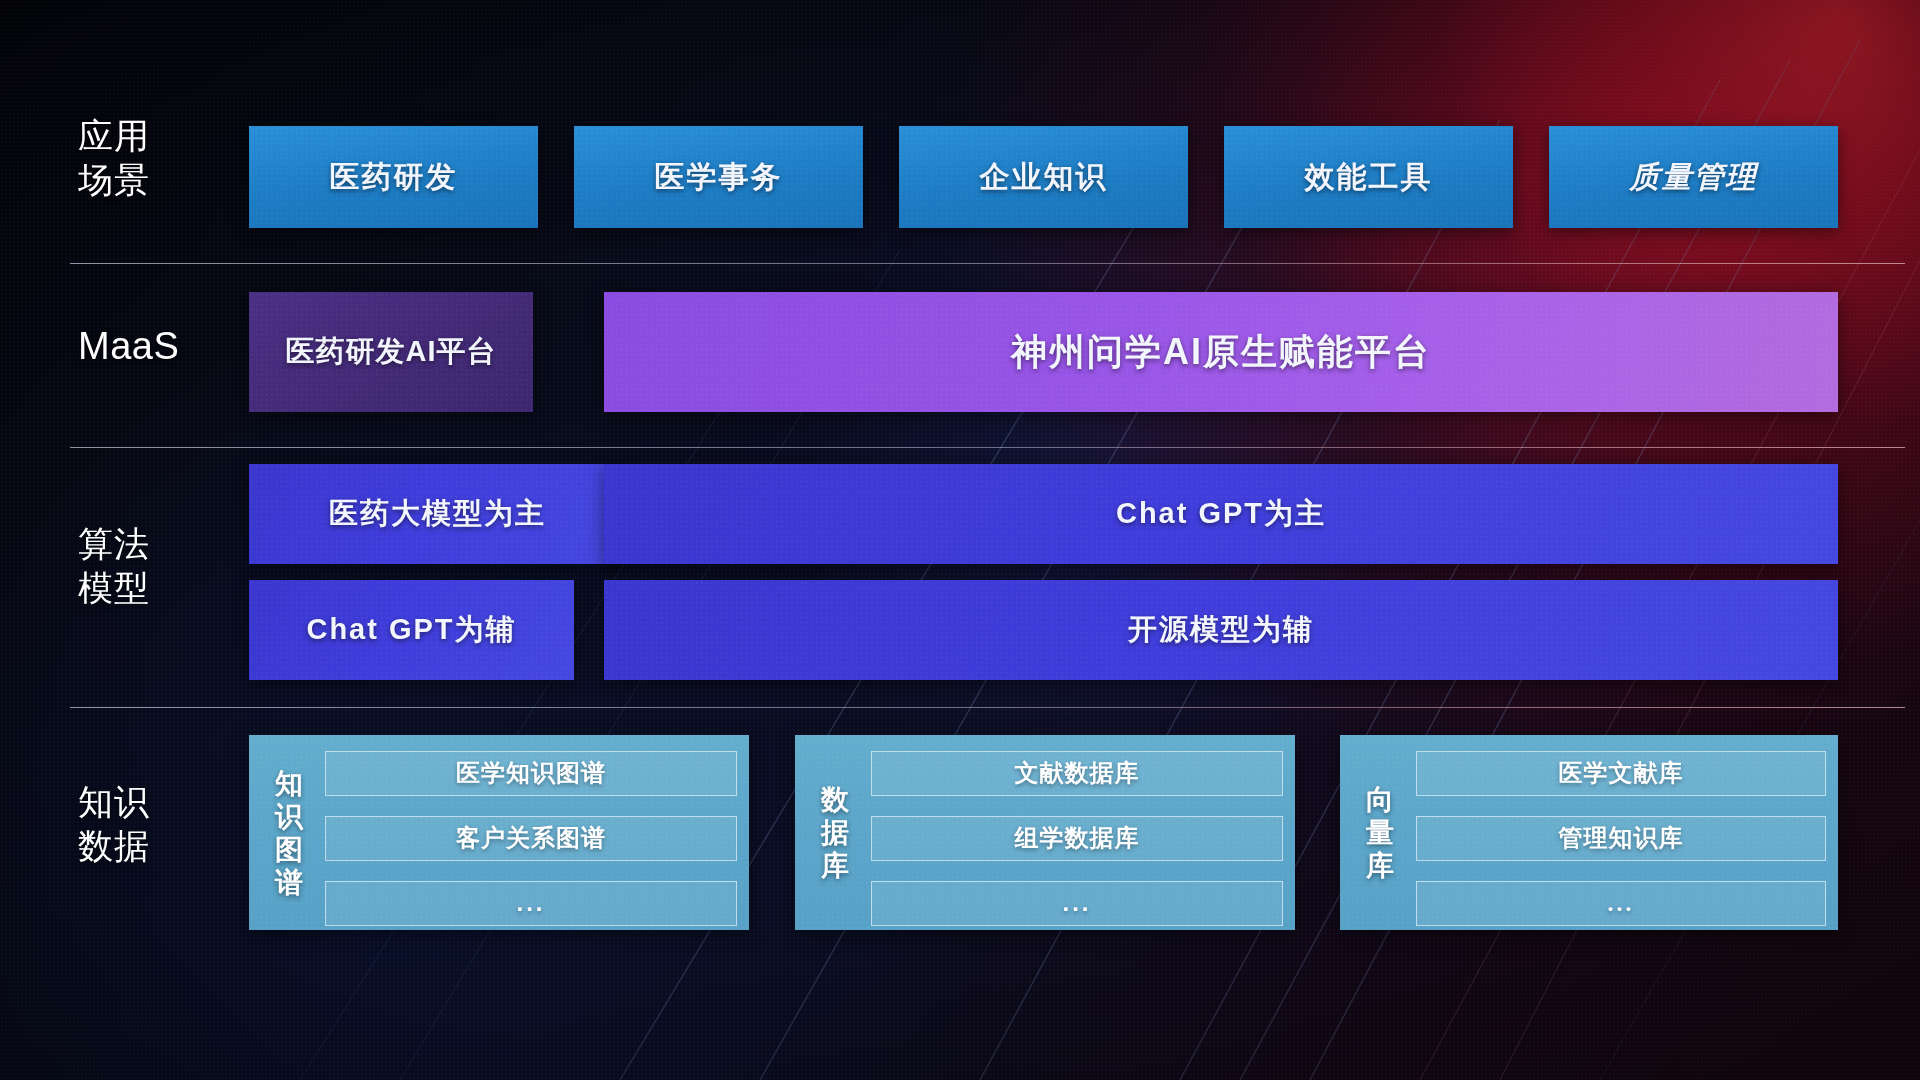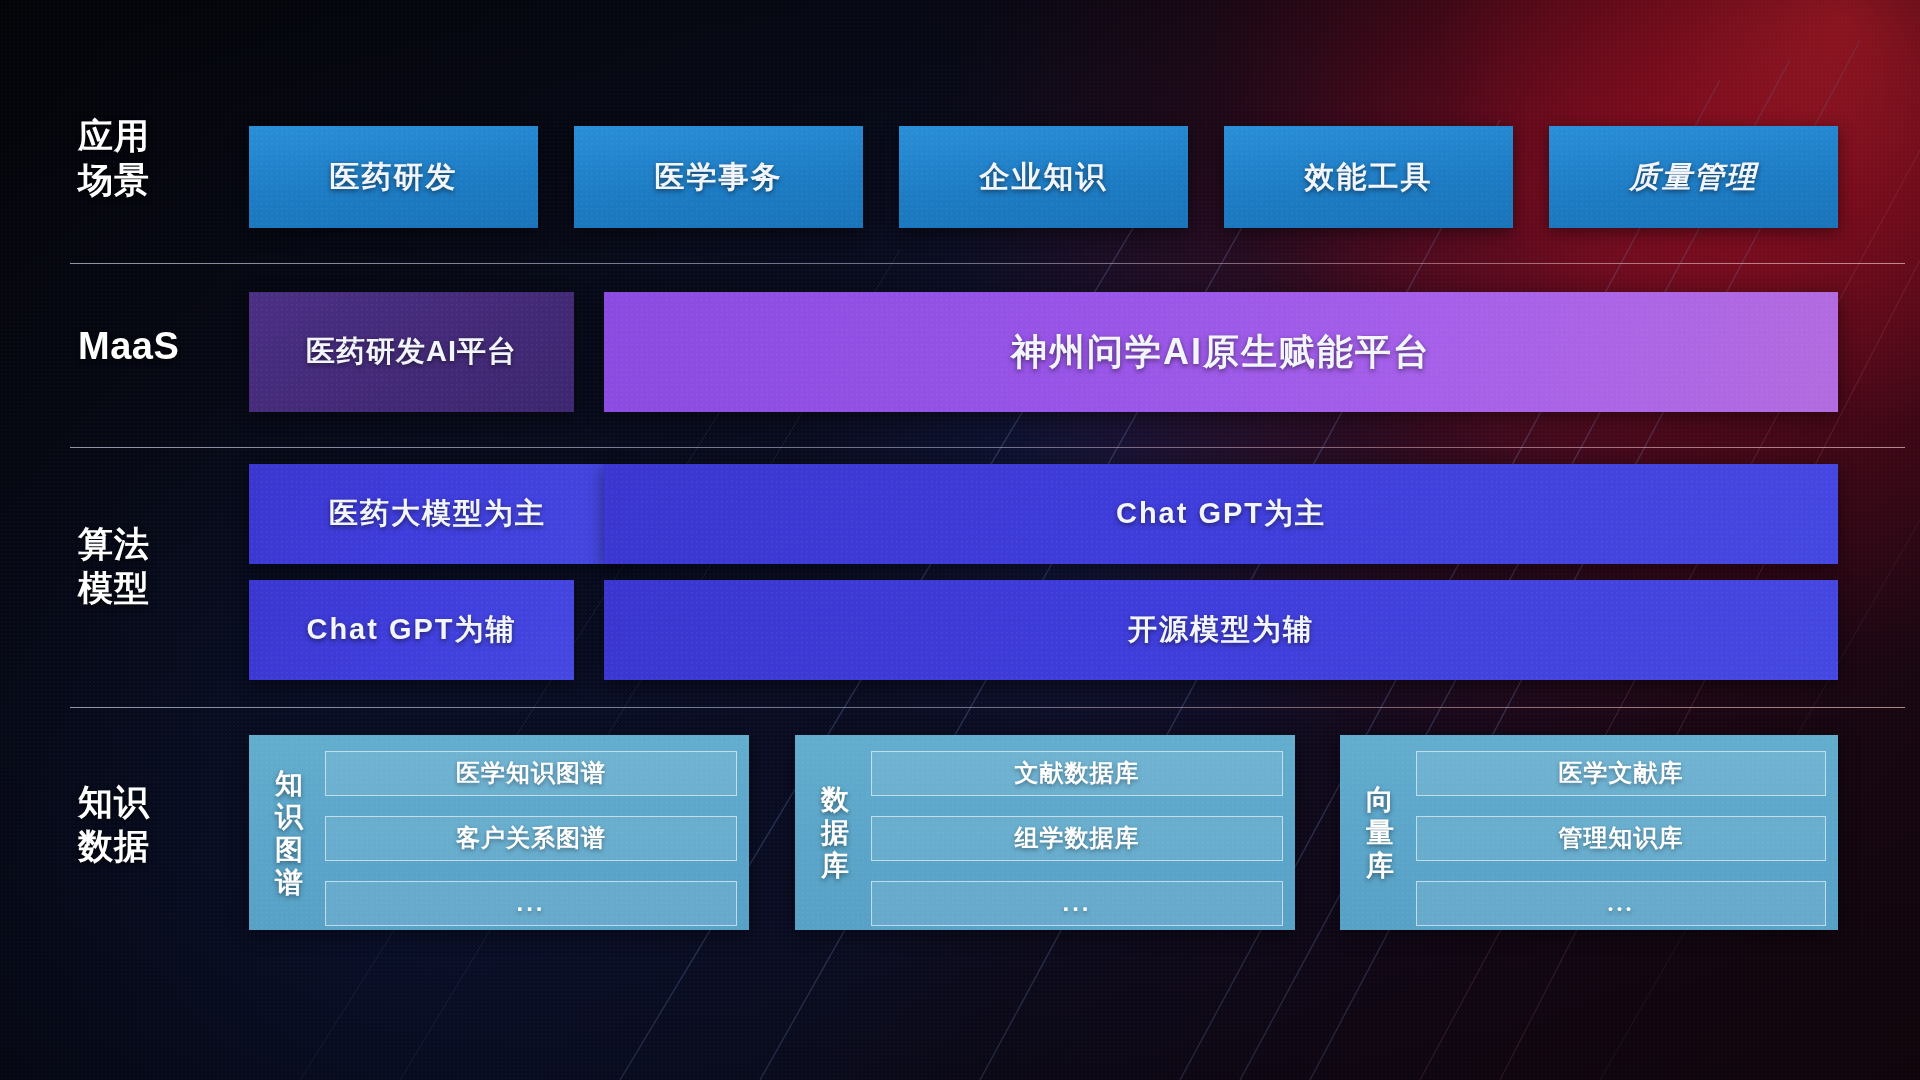--- a/index.html
+++ b/index.html
@@ -63,21 +63,21 @@
     position: absolute;
     left: 0;
     width: 1920px;
   }
 
   .row-label {
     position: absolute;
     left: 78px;
     width: 160px;
     color: #ffffff;
-    font-weight: 700;
+    font-weight: 400;
     font-size: 35px;
     line-height: 44px;
     letter-spacing: 1px;
     text-align: left;
     text-shadow: 0 2px 6px rgba(0,0,0,0.85);
   }
   .row-label.latin {
     font-size: 38px;
     letter-spacing: 0.5px;
   }
@@ -282,21 +282,21 @@
         <div class="dotfill"></div>
         <span class="txt">质量管理</span>
       </div>
     </div>
 
     <div class="divider" style="top:263px;"></div>
 
     <div class="row" style="top:292px; height:120px;">
       <div class="row-label latin" style="top:32px;">MaaS</div>
 
-      <div class="box maas-small" style="left:249px; width:325px;">
+      <div class="box maas-small" style="left:249px; width:284px;">
         <div class="dotfill"></div>
         <span class="txt">医药研发AI平台</span>
       </div>
       <div class="box maas-wide" style="left:604px; width:1234px;">
         <div class="dotfill"></div>
         <span class="txt">神州问学AI原生赋能平台</span>
       </div>
     </div>
 
     <div class="divider" style="top:447px;"></div>

